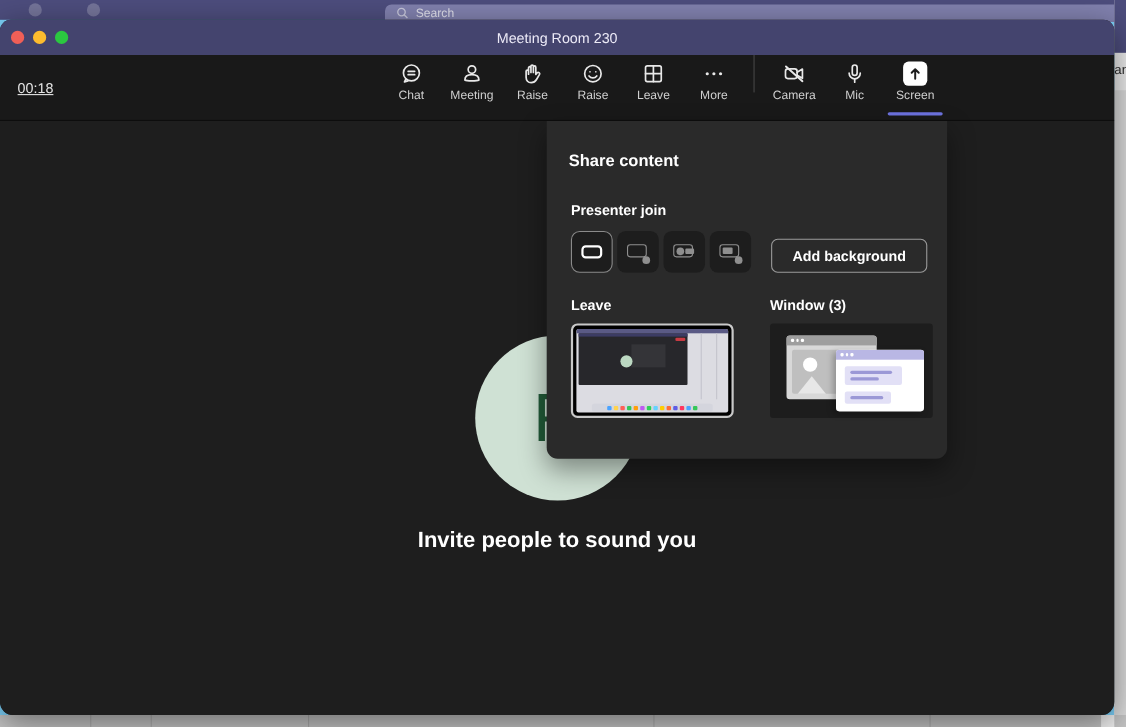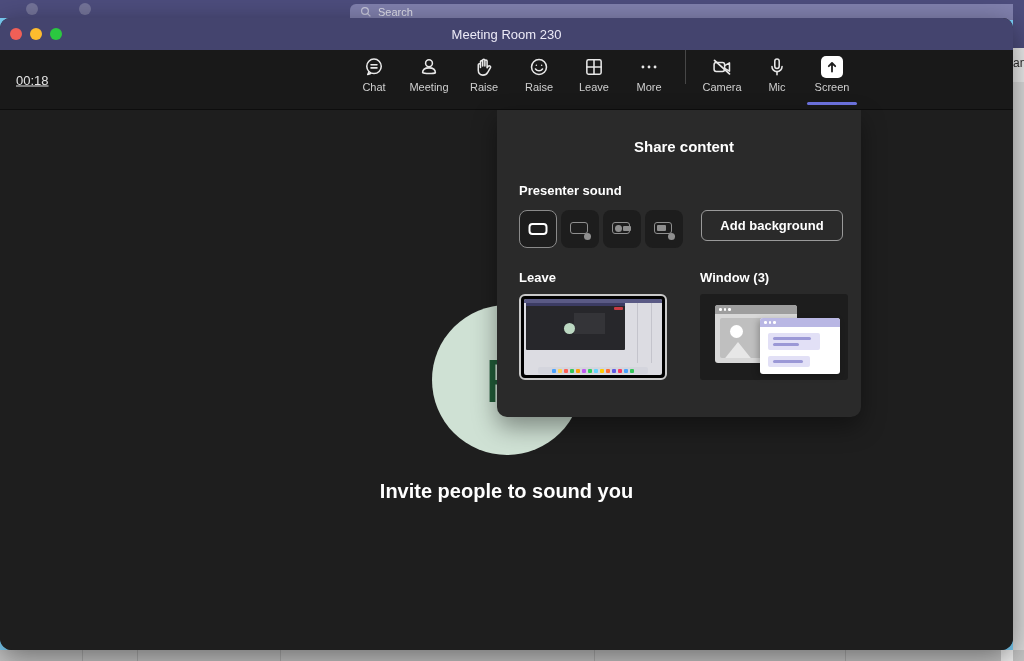--- a/index.html
+++ b/index.html
@@ -60,29 +60,29 @@
   
   .stage { position:relative; height:540px; background:#1e1e1e; }
   .avatar { position:absolute; left:432px; top:195px; width:150px; height:150px; border-radius:50%;
             background:#cfe1d4; display:flex; align-items:center; justify-content:center; z-index:1; }
   .avatar-letter { font-size:62px; color:#215b38; font-weight:500; }
   .invite { position:absolute; left:0; right:0; top:370px; text-align:center; color:#ffffff; font-size:20px; font-weight:600; z-index:1; }
 
   
   .panel { position:absolute; left:497px; top:92px; width:364px; height:307px; background:#2a2a2a;
            border-radius:0 0 10px 10px; z-index:5; box-shadow:0 10px 24px rgba(0,0,0,.4); }
-  .p-row1 { display:flex; align-items:center; justify-content:center; padding:28px 22px 0 32px; }
+  .p-row1 { display:flex; align-items:center; justify-content:space-between; padding:28px 22px 0 20px; }
   .p-title { color:#ffffff; font-size:15px; font-weight:700; }
   .p-sound { display:flex; align-items:center; gap:10px; }
   .p-sound-label { color:#e3e3e3; font-size:12.5px; }
   .toggle { width:40px; height:20px; border:1px solid #8f8f8f; border-radius:10px; position:relative; background:transparent; cursor:pointer; }
   .toggle .knob { position:absolute; left:2px; top:2px; width:14px; height:14px; border-radius:50%; background:#9a9a9a; }
 
   .p-pm-label { margin:28px 0 0 22px; color:#ffffff; font-size:13px; font-weight:600; }
-  .p-row3 { display:flex; align-items:flex-start; margin:12px 18px 0 22px; }
+  .p-row3 { display:flex; align-items:flex-end; margin:12px 18px 0 22px; }
   .pm-group { display:flex; gap:4px; }
   .pm-btn { width:38px; height:38px; border-radius:8px; background:#1d1d1d; border:1px solid transparent;
             position:relative; cursor:pointer; }
   .pm-btn.selected { border-color:#8a8a8a; }
   .pm-rect-o { position:absolute; left:50%; top:50%; transform:translate(-50%,-50%); width:19px; height:12px;
                border:2px solid #ffffff; border-radius:4px; }
   .pm-rect-g { position:absolute; left:8px; top:11px; width:18px; height:12px; border:1.5px solid #8f8f8f; border-radius:3px; }
   .pm-person { position:absolute; right:7px; bottom:7px; width:7px; height:7px; border-radius:50%; background:#8f8f8f; }
   .pm-fill-c { position:absolute; left:11px; top:14px; width:7px; height:7px; border-radius:50%; background:#8f8f8f; }
   .pm-fill-r { position:absolute; left:19px; top:15px; width:8px; height:5px; border-radius:1px; background:#8f8f8f; }
@@ -281,21 +281,21 @@
         <span class="avatar-letter">R</span>
       </div>
       <div class="invite">Invite people to sound you</div>
     </div>
 
     <div class="panel">
       <div class="p-row1">
         <span class="p-title">Share content</span>
       </div>
 
-      <div class="p-pm-label">Presenter sound</div>
+      <div class="p-pm-label">Presenter join</div>
 
       <div class="p-row3">
         <div class="pm-group">
           <button class="pm-btn selected">
             <span class="pm-rect-o"></span>
           </button>
           <button class="pm-btn">
             <span class="pm-rect-g"></span>
             <span class="pm-person"></span>
           </button>

